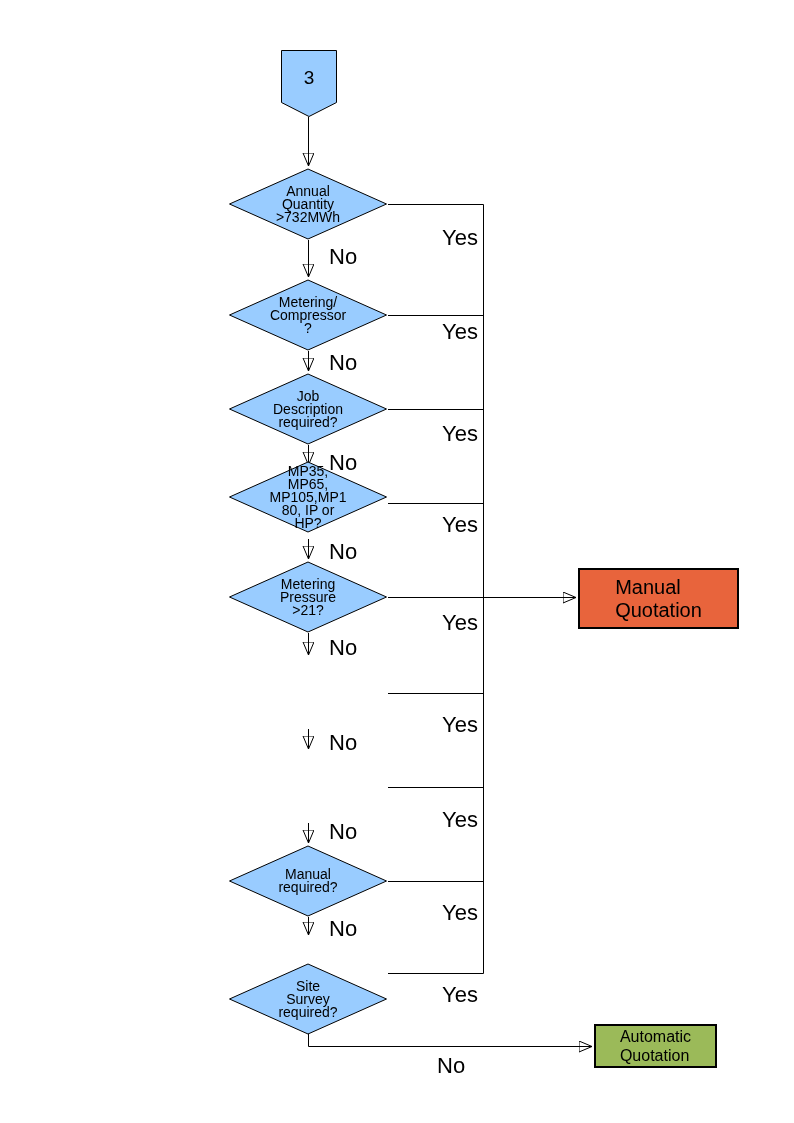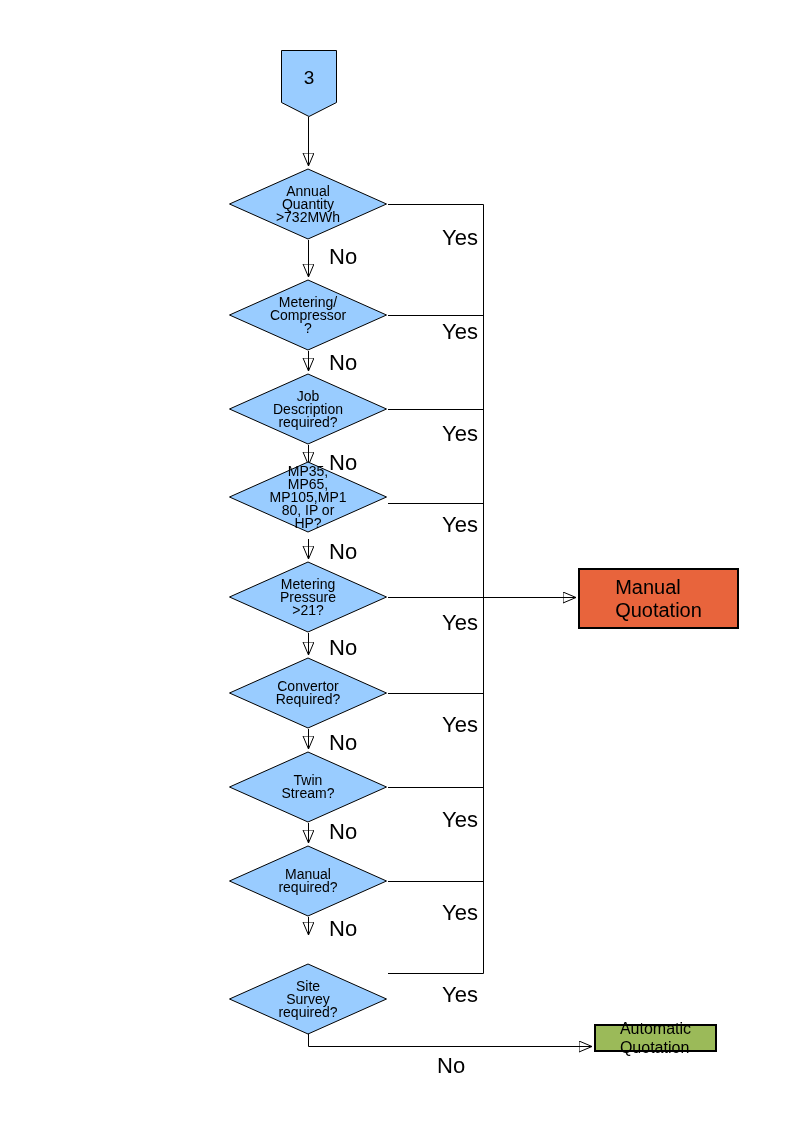--- a/index.html
+++ b/index.html
@@ -38,21 +38,21 @@
     display: flex; align-items: center; justify-content: center;
     white-space: pre-line;
     box-sizing: border-box;
   }
   .manual {
     left: 578px; top: 568px; width: 161px; height: 61px;
     background: var(--manual-fill, #E8643C);
     font-size: 20px; line-height: 23px;
   }
   .automatic {
-    left: 594px; top: 1024px; width: 123px; height: 28px;
+    left: 594px; top: 1024px; width: 123px; height: 44px;
     background: var(--automatic-fill, #9BBA59);
     font-size: 16px; line-height: 19px;
   }
 </style>
 </head>
 <body>
 
 <div class="canvas">
 
   <svg class="wires" width="794" height="1123" viewBox="0 0 794 1123">
@@ -134,35 +134,21 @@
 
   <div class="shape diamond" style="top:561px">
     <svg viewBox="0 0 160 72">
         <polygon points="80,1 158.5,36 80,71 1.5,36" stroke="#000000" stroke-width="1" fill="#99CCFF"></polygon>
       </svg>
     <div class="shape-label">Metering
 Pressure
 &gt;21?</div>
   </div>
 
-  <div class="shape diamond" style="top:657px">
-    <svg viewBox="0 0 160 72">
-        <polygon points="80,1 158.5,36 80,71 1.5,36" stroke="#000000" stroke-width="1" fill="#99CCFF"></polygon>
-      </svg>
-    <div class="shape-label">Convertor
-Required?</div>
-  </div>
 
-  <div class="shape diamond" style="top:751px">
-    <svg viewBox="0 0 160 72">
-        <polygon points="80,1 158.5,36 80,71 1.5,36" stroke="#000000" stroke-width="1" fill="#99CCFF"></polygon>
-      </svg>
-    <div class="shape-label">Twin
-Stream?</div>
-  </div>
 
   <div class="shape diamond" style="top:845px">
     <svg viewBox="0 0 160 72">
         <polygon points="80,1 158.5,36 80,71 1.5,36" stroke="#000000" stroke-width="1" fill="#99CCFF"></polygon>
       </svg>
     <div class="shape-label">Manual
 required?</div>
   </div>
 
   <div class="shape diamond" style="top:963px">

